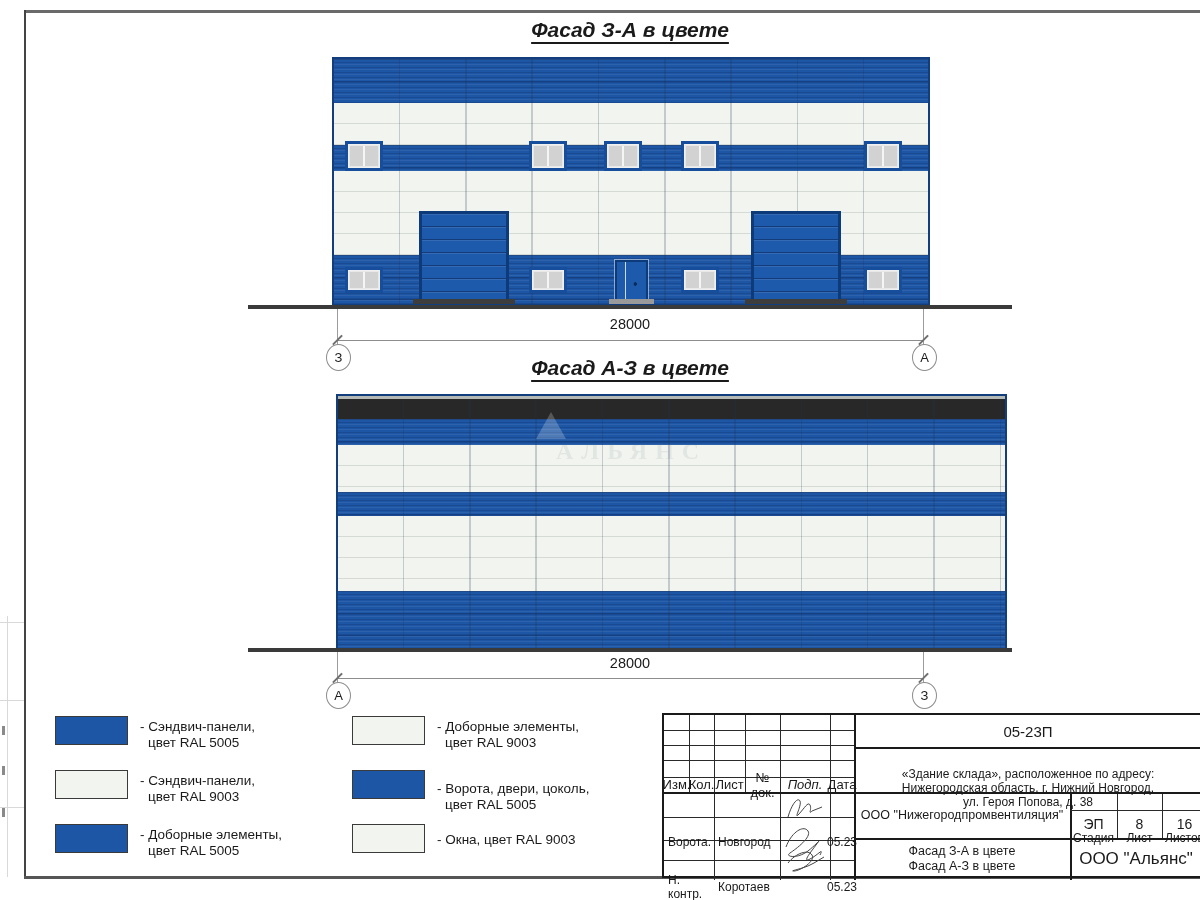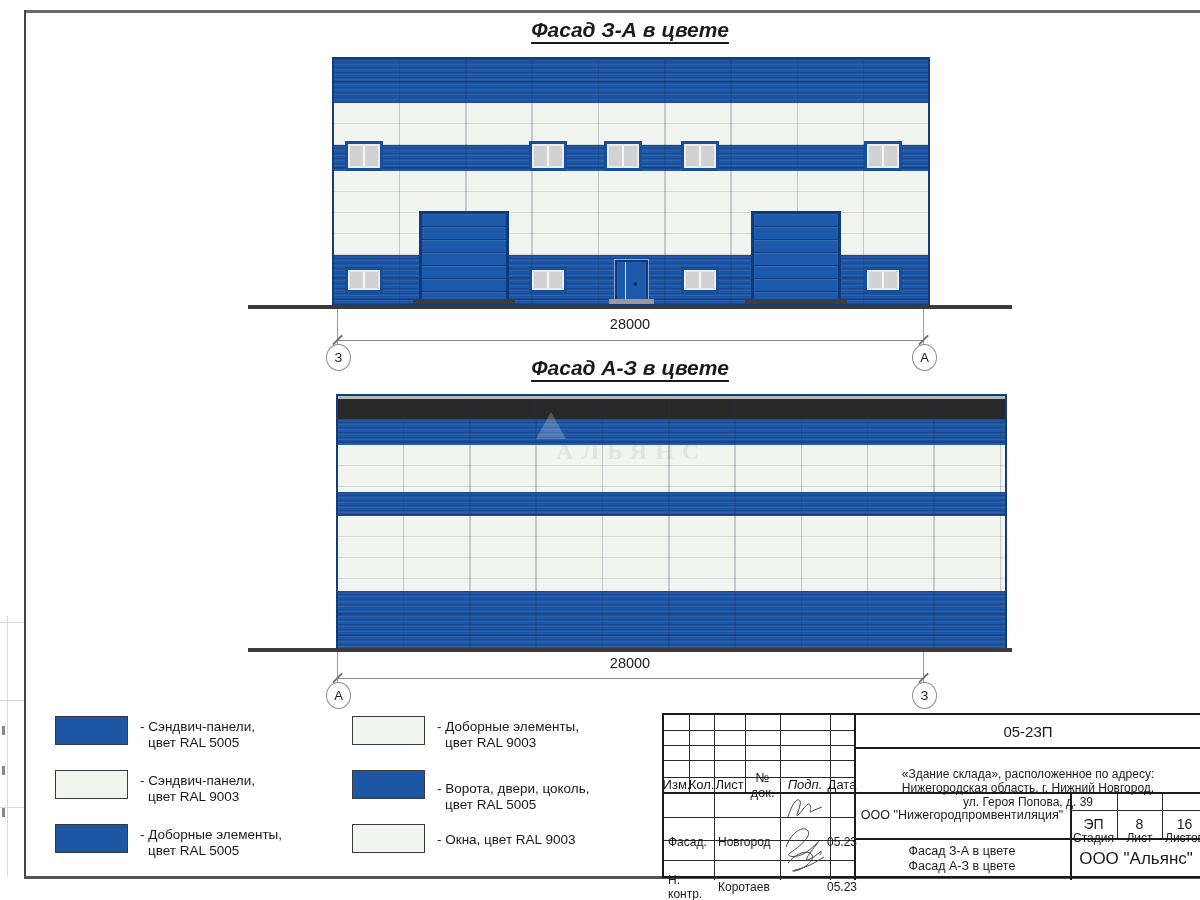--- a/index.html
+++ b/index.html
@@ -239,21 +239,21 @@
   <div class="hl" style="left:406px;top:95px;width:132px;"></div>
   <div class="hl thick" style="left:190px;top:123px;width:348px;"></div>
 
   <div class="cell fs11" style="left:0;top:62px;width:25px;height:15px;">Изм.</div>
   <div class="cell fs11" style="left:25px;top:62px;width:25px;height:15px;">Кол.</div>
   <div class="cell fs11" style="left:50px;top:62px;width:31px;height:15px;">Лист</div>
   <div class="cell fs11" style="left:81px;top:62px;width:35px;height:15px;">№ док.</div>
   <div class="cell fs11" style="left:116px;top:62px;width:50px;height:15px;font-style:italic;">Подп.</div>
   <div class="cell fs11" style="left:166px;top:62px;width:24px;height:15px;">Дата</div>
 
-  <div class="cell left fs12" style="left:0;top:77px;width:50px;height:25px;" name="">Фасад.</div>
+  <div class="cell left fs12" style="left:0;top:77px;width:50px;height:25px;" name="">Ворота.</div>
   <div class="cell left fs12" style="left:50px;top:77px;width:66px;height:25px;">Новгород</div>
   <div class="cell fs12" style="left:166px;top:77px;width:24px;height:25px;">05.23</div>
   <div class="cell left fs12" style="left:0;top:125px;width:50px;height:20px;">Н. контр.</div>
   <div class="cell left fs12" style="left:50px;top:125px;width:66px;height:20px;">Коротаев</div>
   <div class="cell fs12" style="left:166px;top:125px;width:24px;height:20px;">05.23</div>
   <div class="cell left fs12" style="left:0;top:145px;width:50px;height:20px;">ГИП</div>
   <div class="cell left fs12" style="left:50px;top:145px;width:66px;height:20px;">Коротаев</div>
   <div class="cell fs12" style="left:166px;top:145px;width:24px;height:20px;">05.23</div>
 
   <svg class="sig" style="left:118px;top:80px;" width="46" height="28" viewBox="0 0 46 28">
@@ -262,21 +262,21 @@
   <svg class="sig" style="left:114px;top:104px;" width="52" height="58" viewBox="0 0 52 58">
     <path d="M8 28 C14 12 26 6 30 12 C34 18 18 30 12 34 C6 38 20 40 30 32 C40 24 44 18 38 26 C32 34 24 44 32 40 C40 36 46 28 42 36" stroke="#444" stroke-width="1" fill="none"></path>
     <path d="M10 44 C18 34 30 30 34 36 C38 42 22 52 16 52 C10 52 26 50 36 44 L46 38" stroke="#444" stroke-width="1" fill="none"></path>
   </svg>
 
   <div class="cell fs15" style="left:190px;top:0;width:348px;height:32px;">05-23П</div>
   <div class="cell" style="left:190px;top:32px;width:348px;height:45px;">
     <div class="fs12" style="line-height:14px;">
       <div>«Здание склада», расположенное по адресу:</div>
       <div>Нижегородская область, г. Нижний Новгород,</div>
-      <div>ул. Героя Попова, д. 39</div>
+      <div>ул. Героя Попова, д. 38</div>
     </div>
   </div>
   <div class="cell fs125" style="left:190px;top:77px;width:216px;height:46px;">ООО "Нижегородпромвентиляция"</div>
   <div class="cell fs12" style="left:406px;top:77px;width:47px;height:18px;">Стадия</div>
   <div class="cell fs12" style="left:453px;top:77px;width:45px;height:18px;">Лист</div>
   <div class="cell fs12" style="left:498px;top:77px;width:45px;height:18px;">Листов</div>
   <div class="cell fs14" style="left:406px;top:95px;width:47px;height:28px;">ЭП</div>
   <div class="cell fs14" style="left:453px;top:95px;width:45px;height:28px;">8</div>
   <div class="cell fs14" style="left:498px;top:95px;width:45px;height:28px;">16</div>
   <div class="cell" style="left:190px;top:123px;width:216px;height:42px;">

